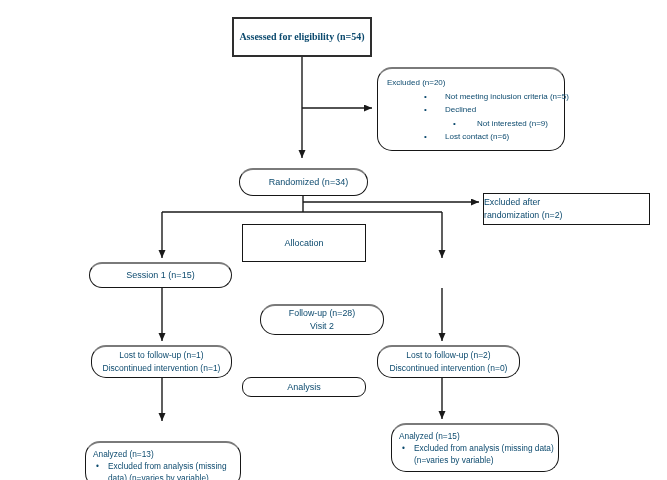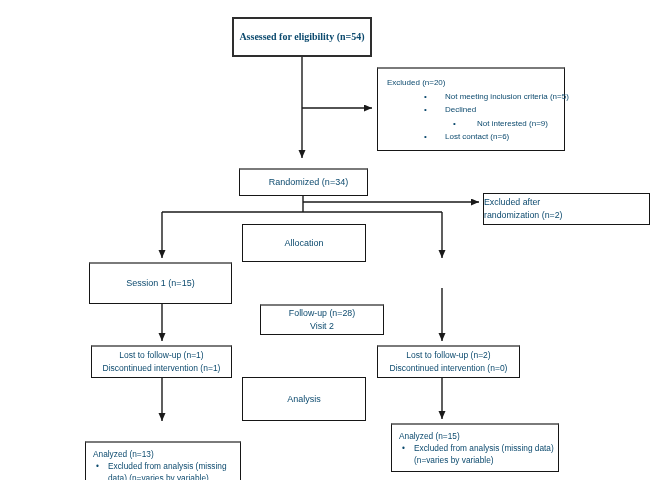--- a/index.html
+++ b/index.html
@@ -7,21 +7,21 @@
     position:relative; width:667px; height:480px; background:#ffffff;
     font-family:"Liberation Sans", sans-serif; color:#0c4a6e; overflow:hidden;
   }
   .connectors { position:absolute; left:0; top:0; width:667px; height:480px; }
 
   .box {
     position:absolute; background:#ffffff; border:1px solid #161616; box-sizing:border-box;
     display:flex; flex-direction:column; justify-content:center; align-items:center;
     text-align:center; font-size:9px; line-height:12.5px;
   }
-  .gt { border-top:2px solid #7a7a7a; }
+  .gt { border-top:2px solid #7a7a7a;border-radius:15px; }
 
   .assessed {
     left:232px; top:17px; width:140px; height:40px;
     border:2px solid #2e2e2e; font-family:"Liberation Serif", serif;
     font-weight:700; font-size:10px;
   }
 
   .excluded {
     left:377px; top:67px; width:188px; height:84px;
     justify-content:flex-start; align-items:stretch; text-align:left;
@@ -34,26 +34,26 @@
 
   .randomized { left:239px; top:168px; width:129px; height:28px;padding-left:10px; }
 
   .excluded-after {
     left:483px; top:193px; width:167px; height:32px;
     align-items:flex-start; text-align:left; 
     font-size:8.8px; line-height:13px;
   }
 
   .allocation { left:242px; top:224px; width:124px; height:38px; }
-  .session1   { left:89px;  top:262px; width:143px; height:42px; }
+  .session1   { left:89px;  top:262px; width:143px; height:26px; }
   .session2   { left:377px; top:262px; width:143px; height:26px; }
   .followup   { left:260px; top:304px; width:124px; height:31px; font-size:8.8px; line-height:13px; }
   .lost1      { left:91px;  top:345px; width:141px; height:33px; font-size:8.5px; line-height:13px; }
   .lost2      { left:377px; top:345px; width:143px; height:33px; font-size:8.5px; line-height:13px; }
-  .analysis   { left:242px; top:377px; width:124px; height:44px; }
+  .analysis   { left:242px; top:377px; width:124px; height:20px;border-radius:9px; }
 
   .analyzed {
     justify-content:flex-start; align-items:stretch; text-align:left;
     padding:6px 4px 4px 7px; font-size:8.3px; line-height:11.8px;
   }
   .analyzed1 { left:85px;  top:425px; width:156px; height:47px;margin-top:16px; }
   .analyzed2 { left:391px; top:423px; width:168px; height:49px; }
   .analyzed .row { display:flex; }
   .analyzed .blt { width:12px; padding-left:3px; }
   .analyzed .itxt { flex:1 1 auto; }

